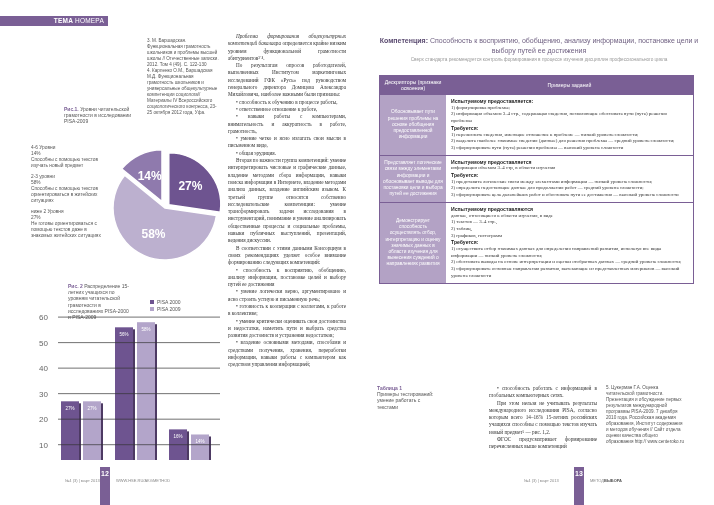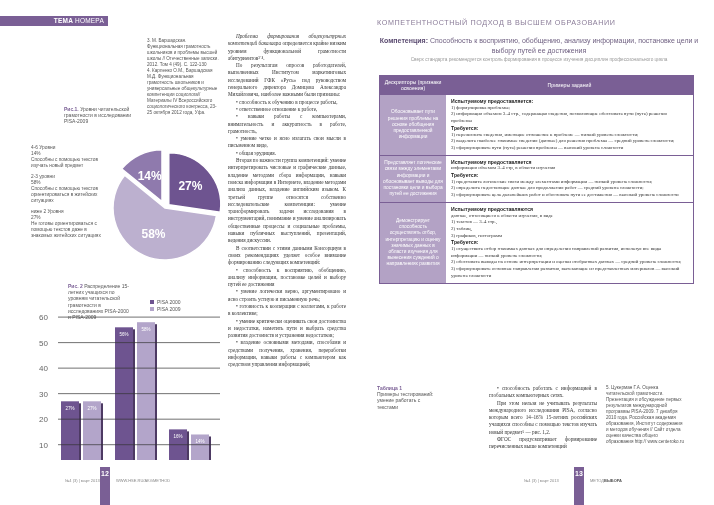--- a/index.html
+++ b/index.html
@@ -156,21 +156,20 @@
   <div class="folio" style="left:65px; top:478px;">
     <span>№4 (3)</span> | <span>март 2013</span>
   </div>
   <div class="pagebar" style="left:100px;">12</div>
   <div class="folio" style="left:116px; top:478px;">WWW.HSE.RU/AKGMETHOD</div>
 </div>
 
 <div class="gutter"></div>
 
 <div class="page page-right">
-  <div class="right-title">КОМПЕТЕНТНОСТНЫЙ ПОДХОД В ВЫСШЕМ ОБРАЗОВАНИИ</div>
 
   <div class="comp-head">
     <b>Компетенция:</b>
     <span>Способность к восприятию, обобщению, анализу информации, постановке цели и выбору путей ее достижения</span>
   </div>
   <div class="comp-sub">Сверх стандарта рекомендуется контроль формирования в процессе изучения дисциплин профессионального цикла</div>
 
   <div class="tbl">
     <div class="tbl-head">
       <div class="col1">Дескрипторы (признаки освоения)</div>

